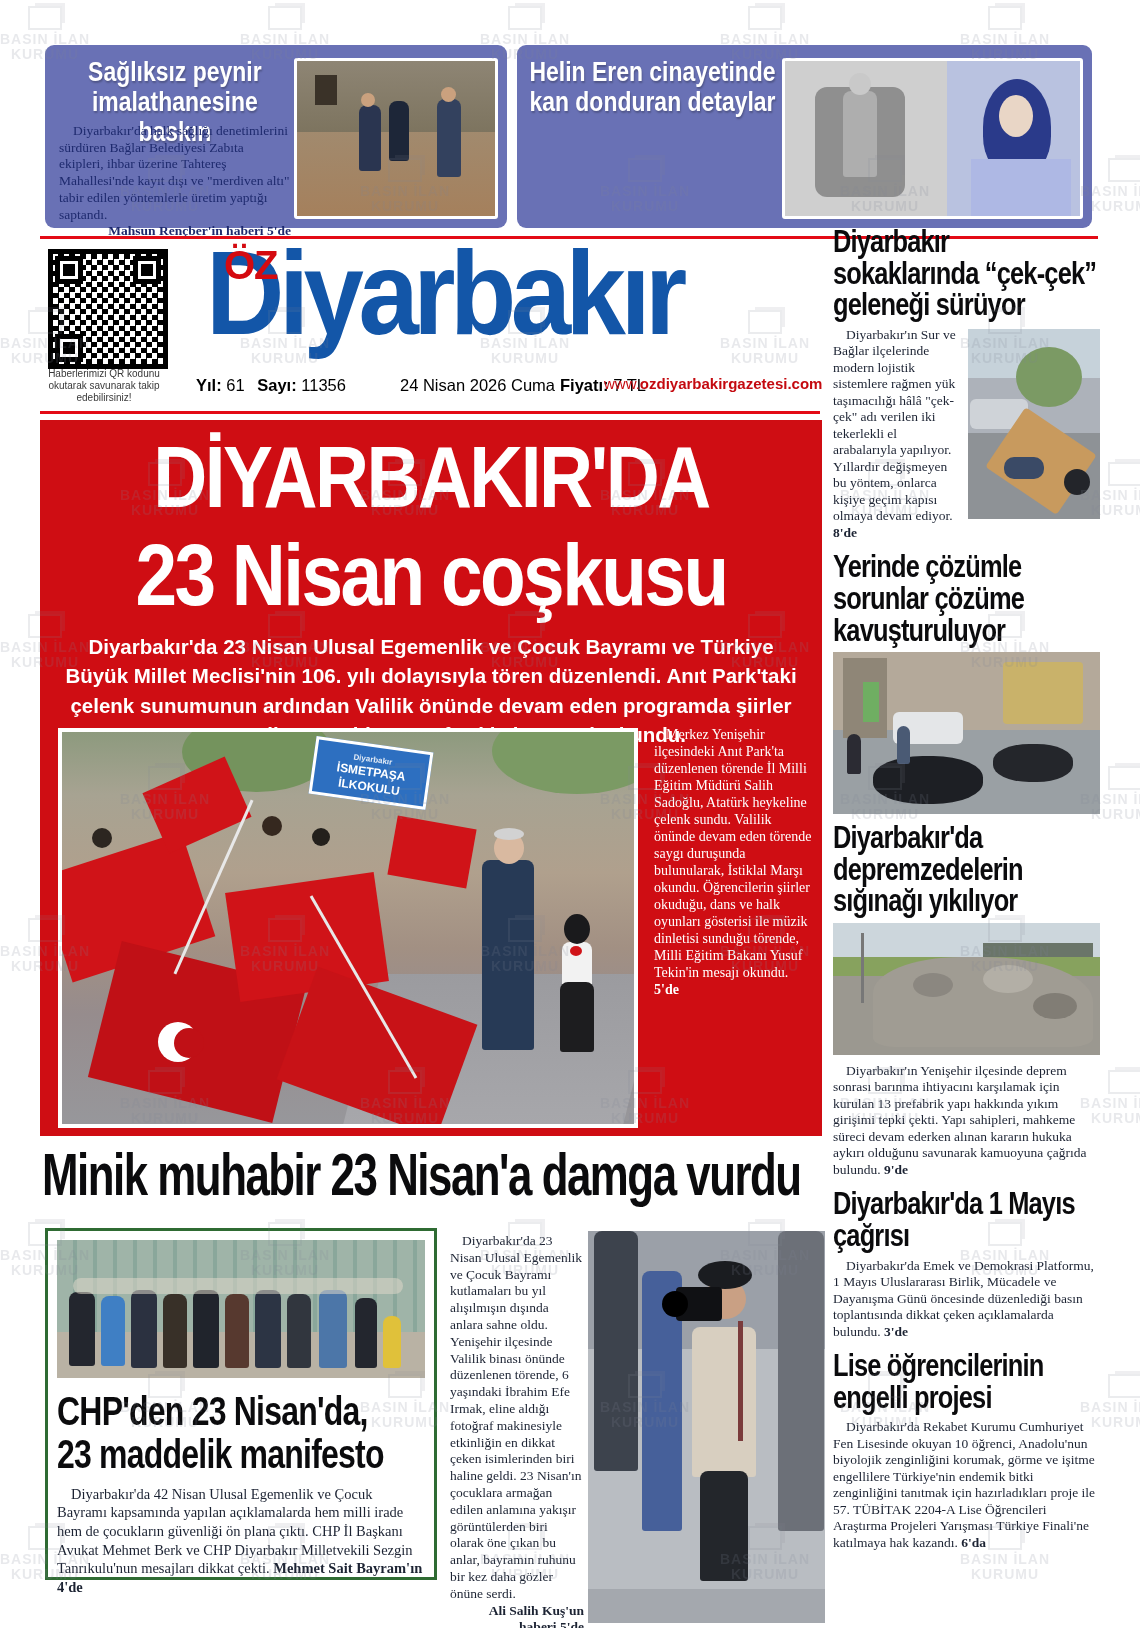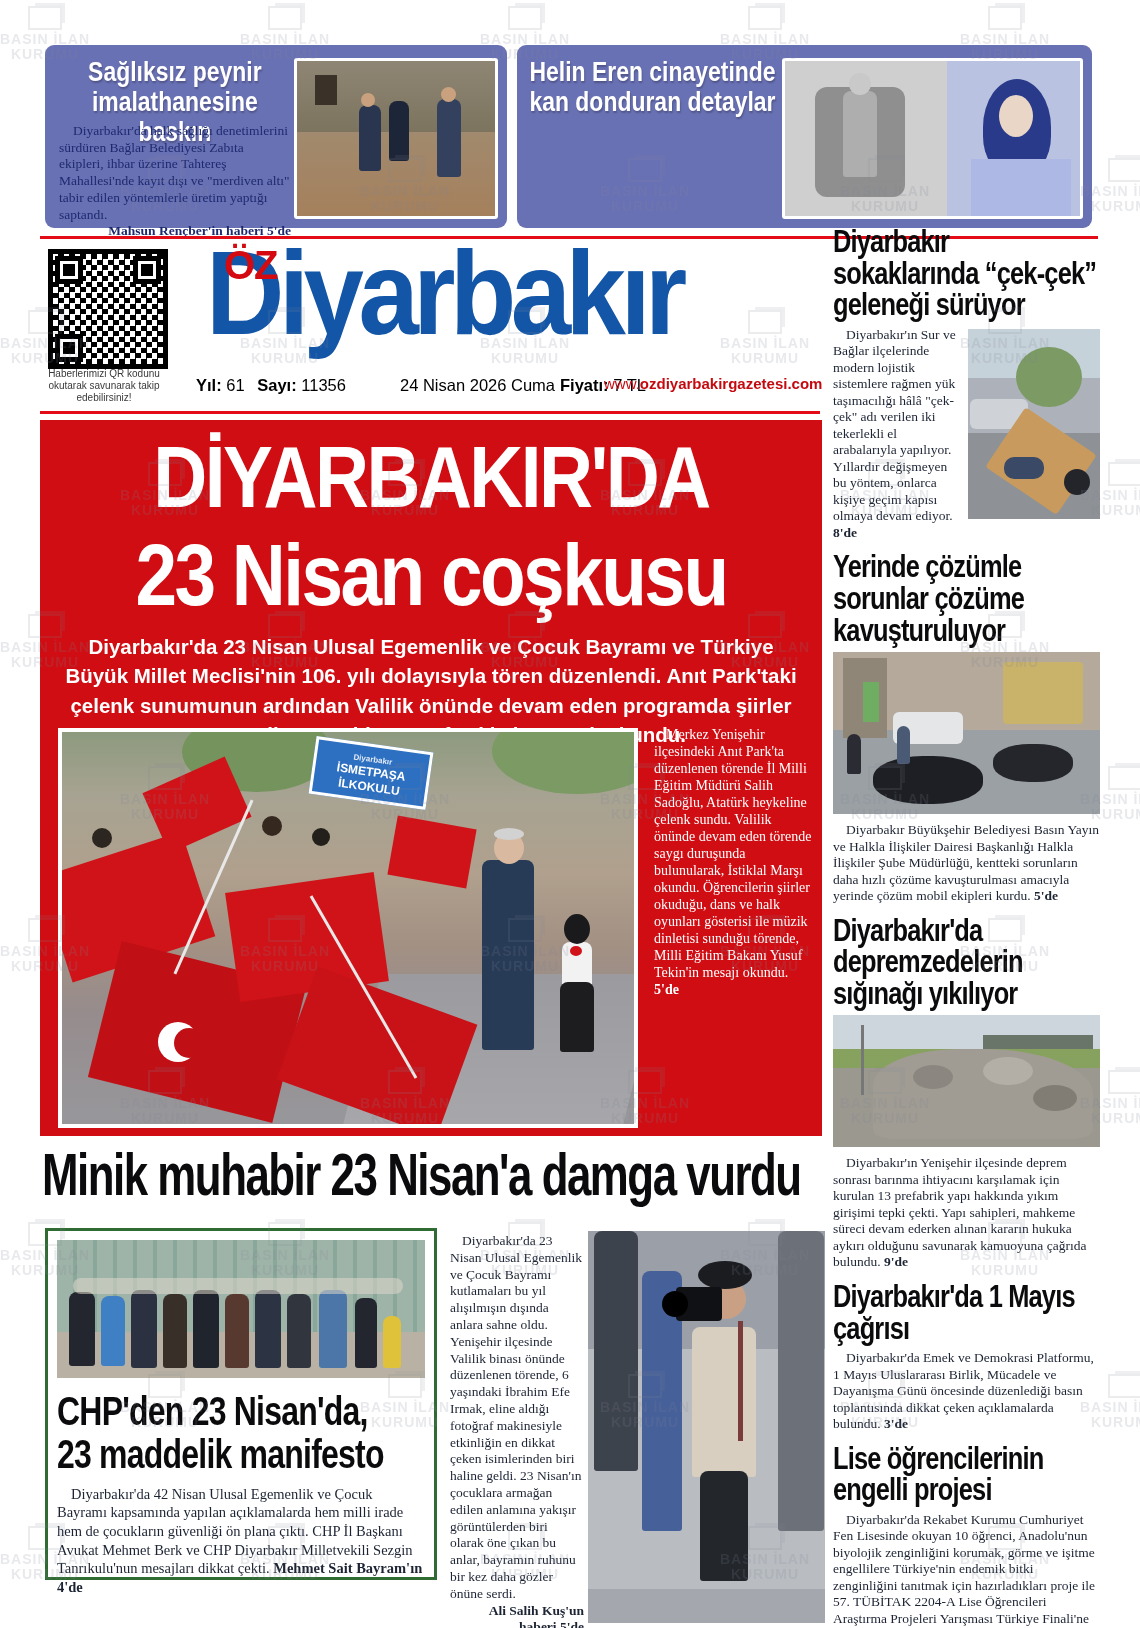--- a/index.html
+++ b/index.html
@@ -228,24 +228,20 @@
         <div class="ill" style="background:linear-gradient(180deg,#b4a99a 0 48%,#9aa0a4 48% 100%);">
           <div class="ab" style="left:10px;top:6px;width:44px;height:80px;background:#8f8677;"></div>
           <div class="ab" style="left:30px;top:30px;width:16px;height:40px;background:#6fae62;"></div>
           <div class="ab" style="left:60px;top:60px;width:70px;height:32px;background:#e4e6e8;border-radius:6px;"></div>
           <div class="ab" style="left:170px;top:10px;width:80px;height:62px;background:#c9b26a;border-radius:4px;"></div>
           <div class="blob" style="left:40px;top:104px;width:110px;height:48px;background:#1d1f24;border-radius:45%;"></div>
           <div class="blob" style="left:160px;top:92px;width:80px;height:38px;background:#24262b;border-radius:45%;"></div>
           <div class="fig" style="left:14px;top:82px;width:14px;height:40px;background:#2b2b33;"></div>
           <div class="fig" style="left:64px;top:74px;width:13px;height:38px;background:#4a5a74;"></div>
         </div>
-      </div>
-      <div class="sb-body">
-        <p><span>Diyarbakır Büyükşehir Belediyesi Basın Yayın ve Halkla İlişkiler Dairesi Başkanlığı Halkla İlişkiler Şube Müdürlüğü, kentteki sorunların daha hızlı çözüme kavuşturulması amacıyla yerinde çözüm mobil ekipleri kurdu.</span>
-        <b>5'de</b></p>
       </div>
     </div>
 
     <div class="sb-item">
       <h2 class="sb-h cond">Diyarbakır'da depremzedelerin sığınağı yıkılıyor</h2>
       <div class="sb-photo full" style="height:132px;">
         <div class="ill" style="background:linear-gradient(180deg,#ccd6dc 0 26%,#87a25e 26% 40%,#9b9890 40% 100%);">
           <div class="blob" style="left:40px;top:34px;width:220px;height:90px;background:#a09c93;border-radius:40% 50% 10% 10%;"></div>
           <div class="blob" style="left:80px;top:50px;width:40px;height:24px;background:#8b8780;"></div>
           <div class="blob" style="left:150px;top:42px;width:50px;height:28px;background:#b3afa6;"></div>

